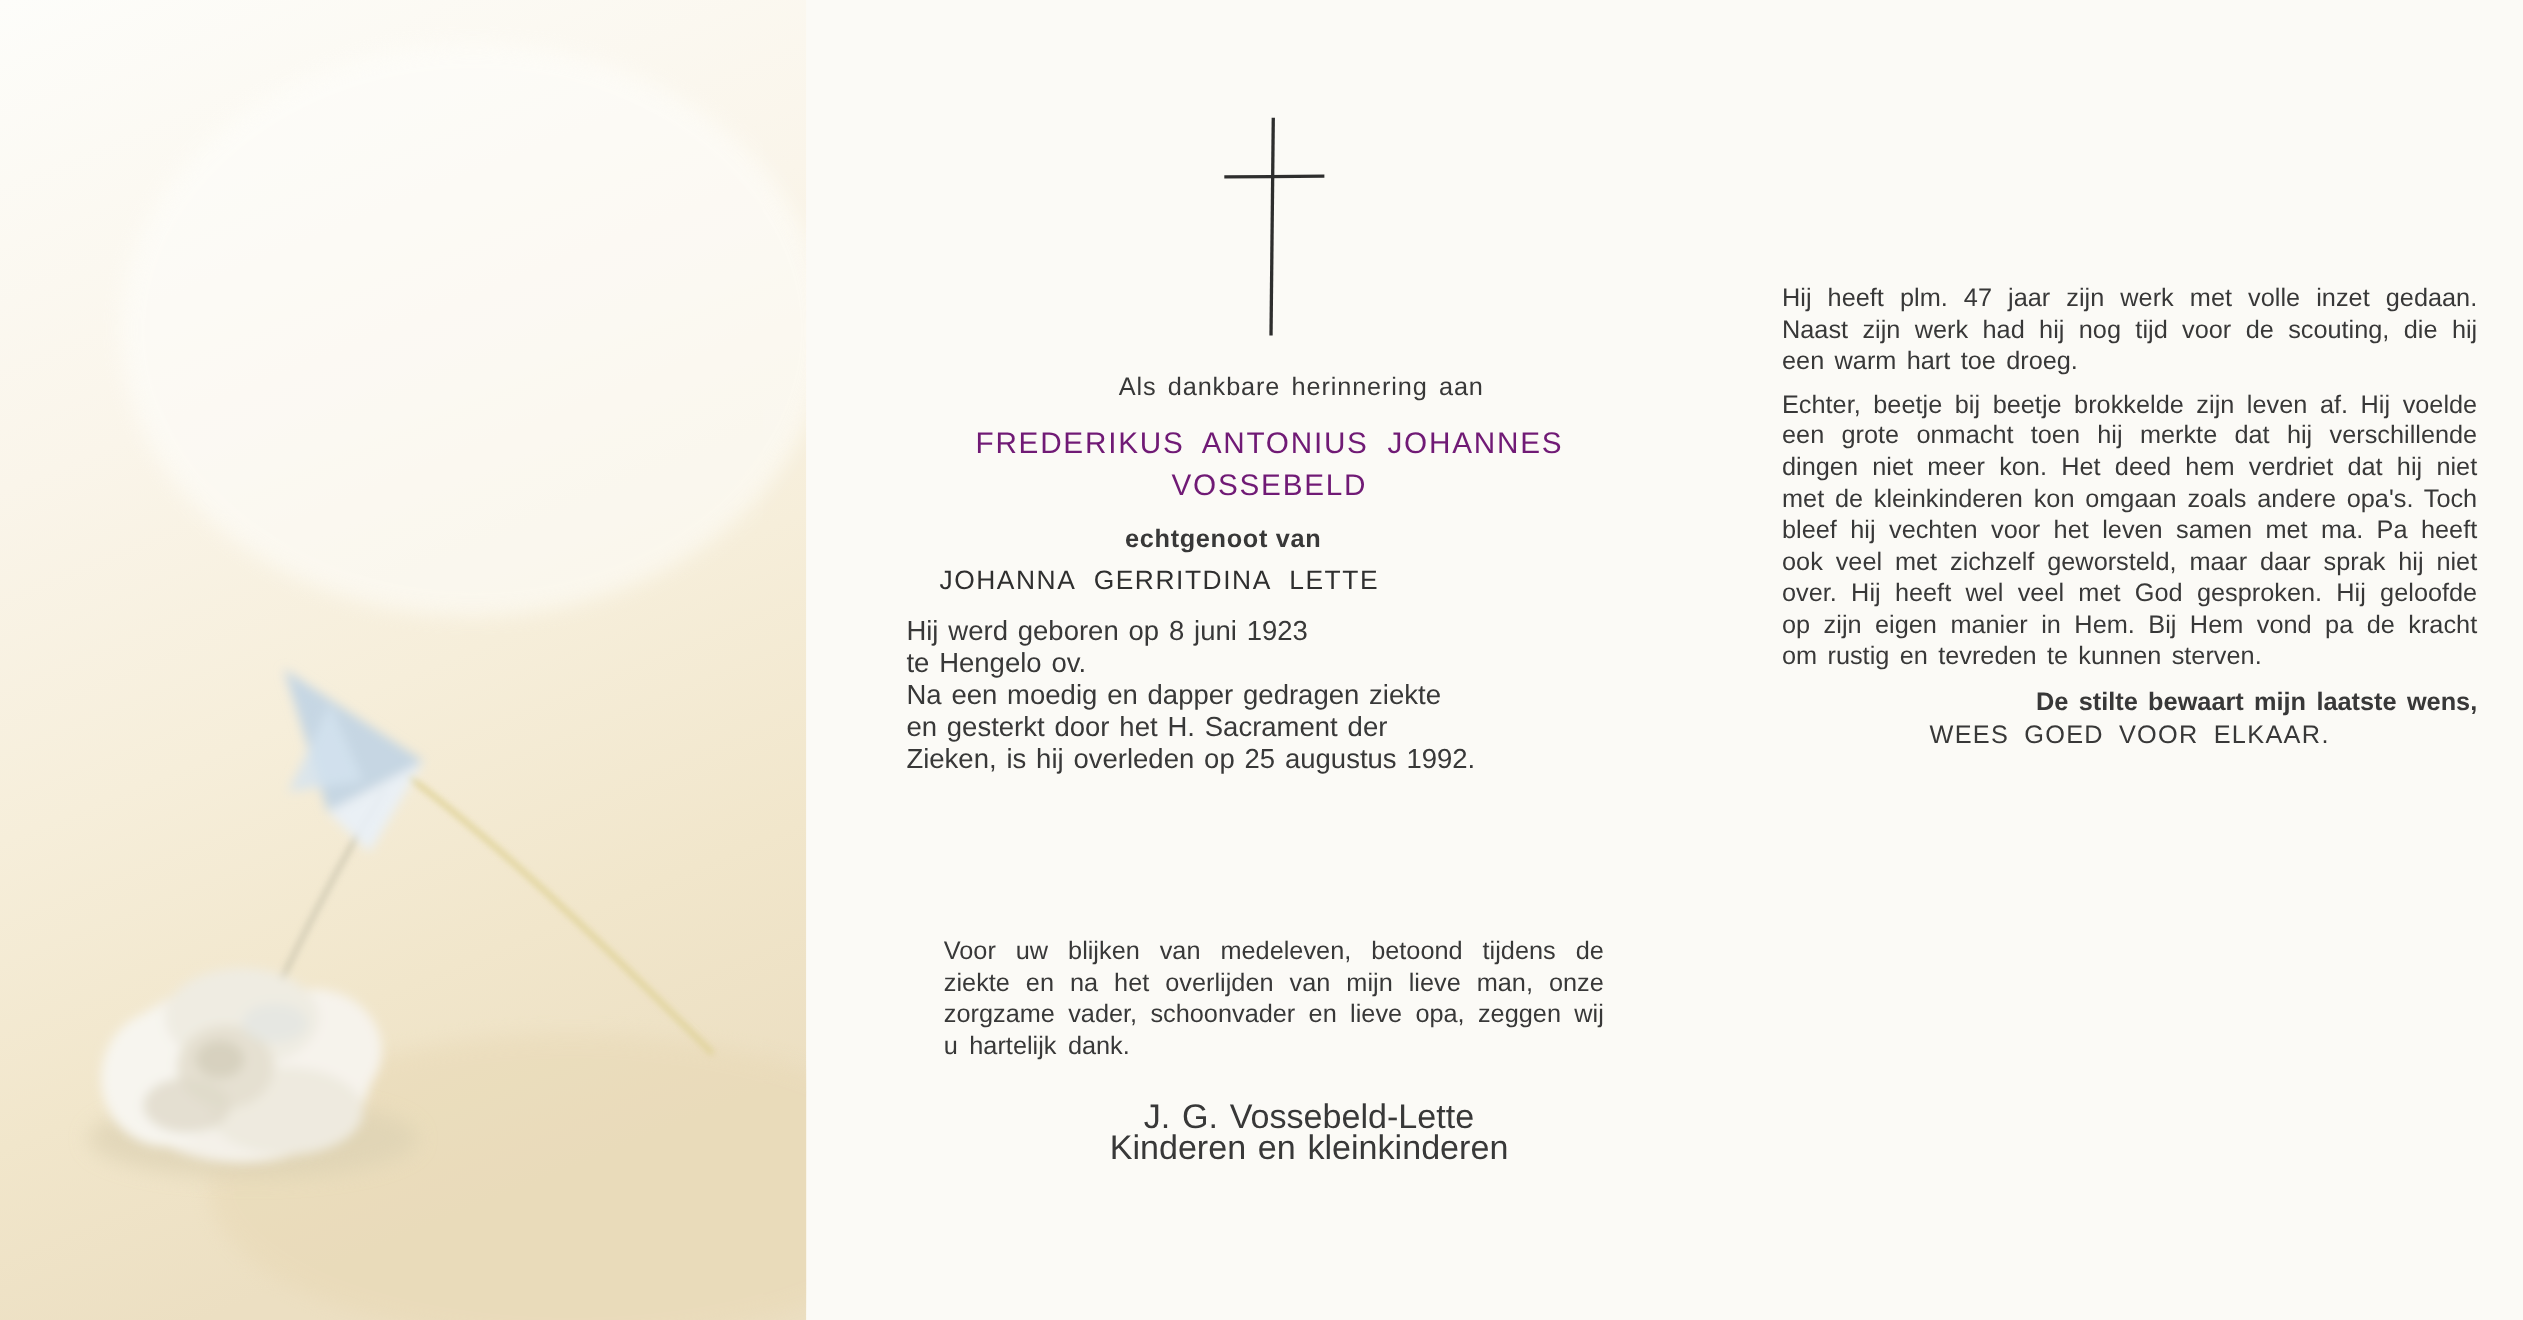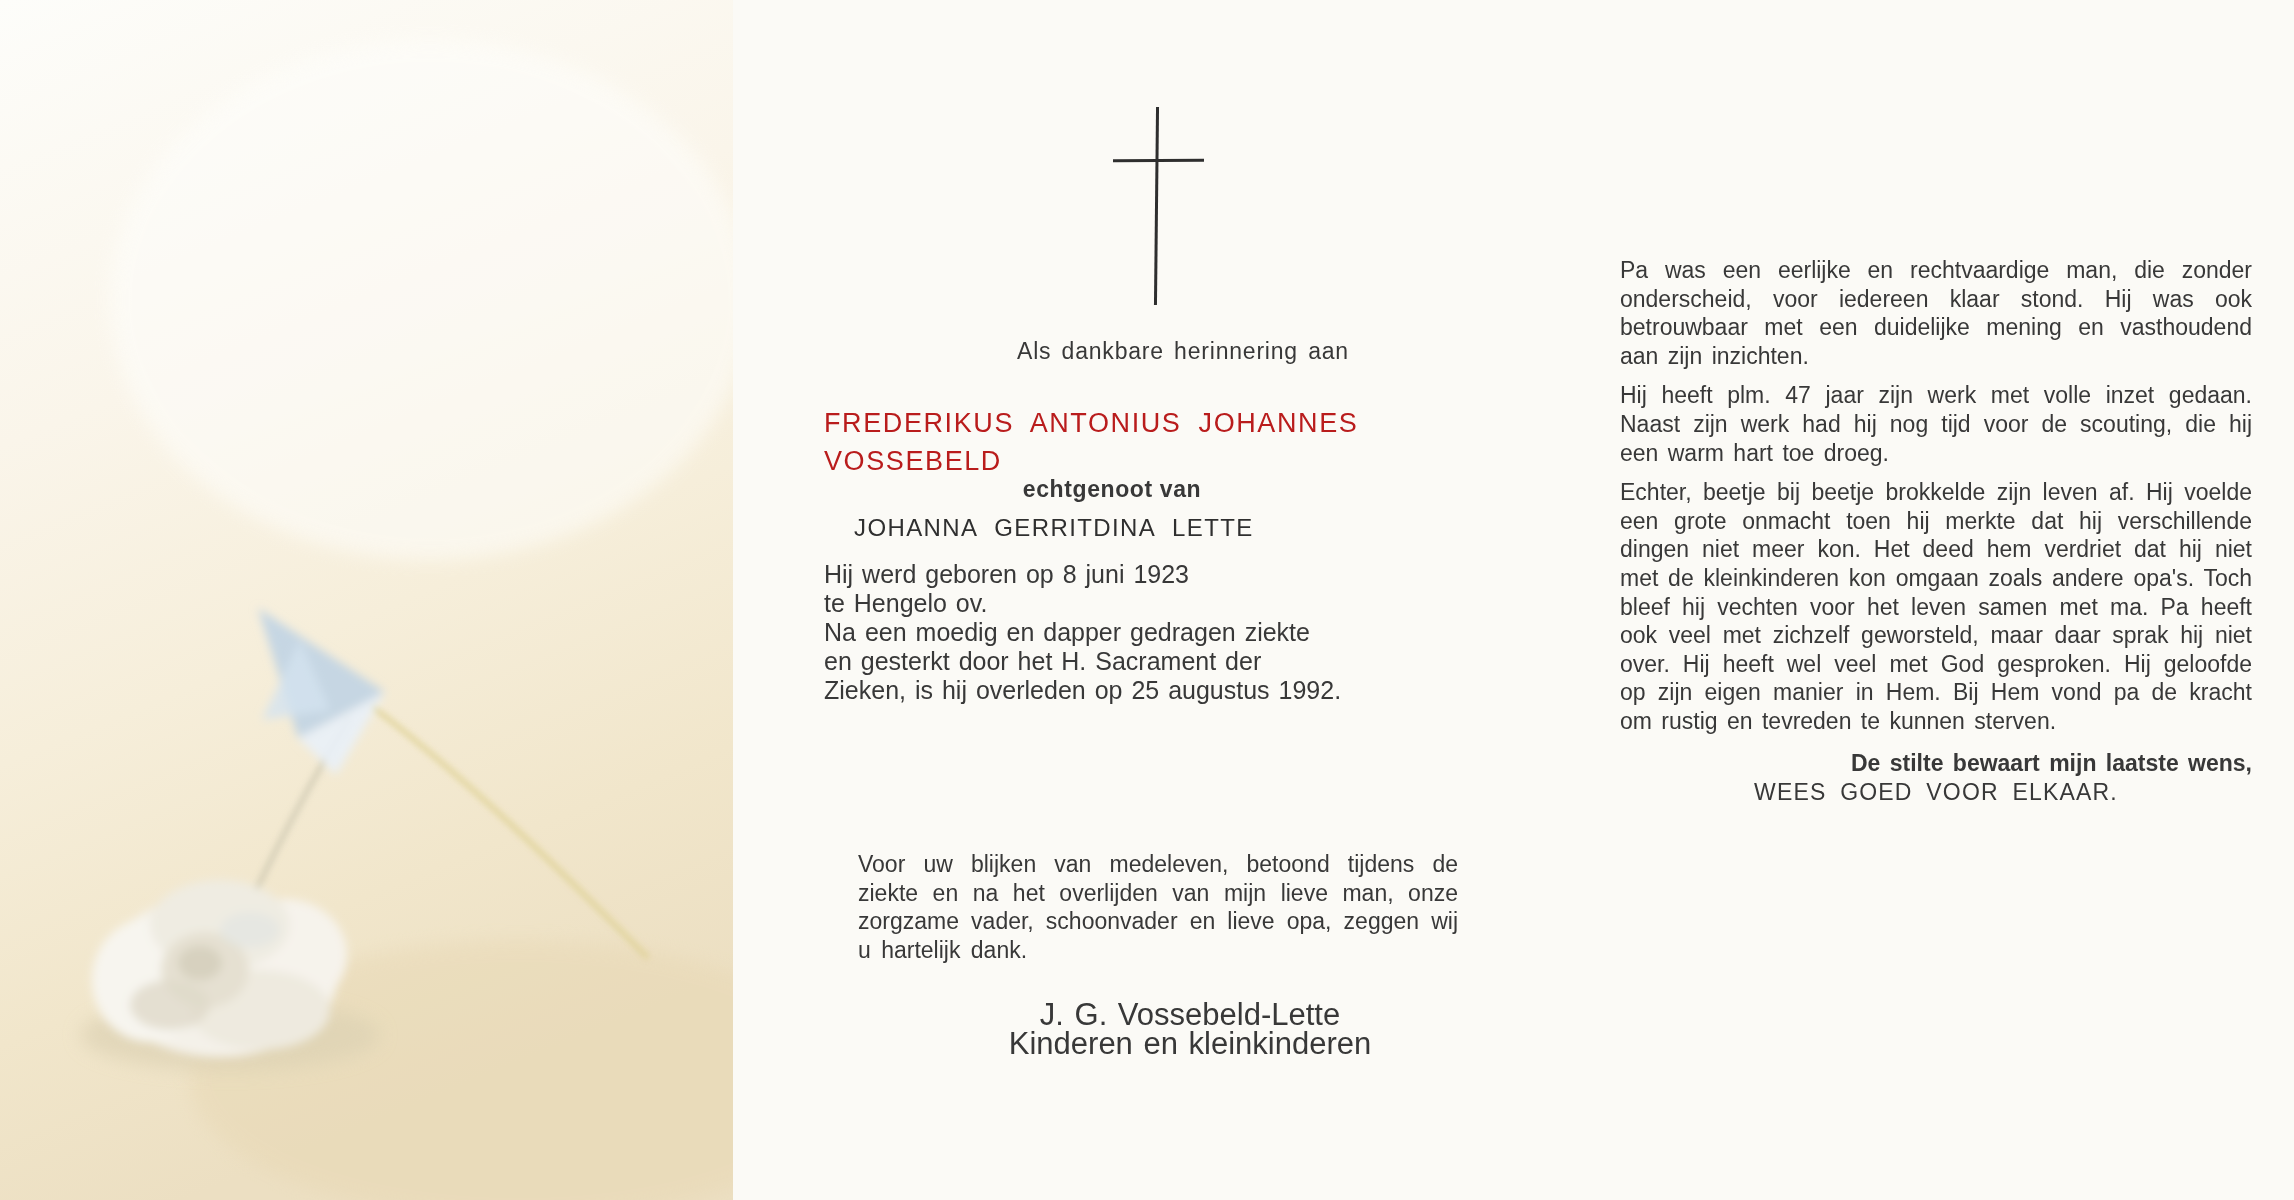--- a/index.html
+++ b/index.html
@@ -12,21 +12,21 @@
   }
   .pre{white-space:pre-line;}
   
   .left-panel{position:absolute;left:0;top:0;width:733px;height:1200px;}
   
   .cross{position:absolute;}
   .cross .v{position:absolute;left:1155px;top:107px;width:3px;height:198px;background:#2e2e2e;transform:rotate(0.6deg);}
   .cross .h{position:absolute;left:1113px;top:159px;width:91px;height:3px;background:#2e2e2e;transform:rotate(-0.4deg);}
   
   .intro{position:absolute;left:883px;top:338px;width:600px;text-align:center;font-size:23px;letter-spacing:.8px;word-spacing:3px;}
-  .deceased{position:absolute;left:824px;top:404px;width:660px;text-align:left;font-size:27px;line-height:38px;letter-spacing:1.6px;word-spacing:8px;color:#b91c1c;}
+  .deceased{position:absolute;left:824px;top:384px;width:660px;text-align:center;font-size:27px;line-height:38px;letter-spacing:1.6px;word-spacing:8px;color:#701a75;}
   .spouse-label{position:absolute;left:812px;top:476px;width:600px;text-align:center;font-size:23px;letter-spacing:.6px;font-weight:bold;}
   .spouse-name{position:absolute;left:854px;top:514px;width:600px;font-size:24px;letter-spacing:1.4px;word-spacing:9px;color:#2f2f2f;}
   .life-dates{position:absolute;left:824px;top:560px;width:660px;font-size:25px;line-height:29px;word-spacing:2px;}
   .thanks{position:absolute;left:858px;top:850px;width:600px;text-align:justify;font-size:23px;line-height:28.5px;word-spacing:4px;}
   .signature{position:absolute;left:890px;top:1000px;width:600px;text-align:center;font-size:31px;line-height:29px;word-spacing:2px;}
   
   .right-col{position:absolute;left:1620px;top:256px;width:632px;font-size:23px;line-height:28.6px;}
   .right-col p{margin:0 0 11px 0;text-align:justify;word-spacing:3px;}
   .closing{margin-top:13px;}
   .closing .l1{text-align:right;word-spacing:3px;font-weight:bold;}
@@ -99,21 +99,20 @@
   <div class="life-dates pre">Hij werd geboren op 8 juni 1923
 te Hengelo ov.
 Na een moedig en dapper gedragen ziekte
 en gesterkt door het H. Sacrament der
 Zieken, is hij overleden op 25 augustus 1992.</div>
   <div class="thanks">Voor uw blijken van medeleven, betoond tijdens de ziekte en na het overlijden van mijn lieve man, onze zorgzame vader, schoonvader en lieve opa, zeggen wij u hartelijk dank.</div>
   <div class="signature pre">J. G. Vossebeld-Lette
 Kinderen en kleinkinderen</div>
 
   <div class="right-col">
-    <p>Pa was een eerlijke en rechtvaardige man, die zonder onderscheid, voor iedereen klaar stond. Hij was ook betrouwbaar met een duidelijke mening en vasthoudend aan zijn inzichten.</p>
     <p>Hij heeft plm. 47 jaar zijn werk met volle inzet gedaan. Naast zijn werk had hij nog tijd voor de scouting, die hij een warm hart toe droeg.</p>
     <p>Echter, beetje bij beetje brokkelde zijn leven af. Hij voelde een grote onmacht toen hij merkte dat hij verschillende dingen niet meer kon. Het deed hem verdriet dat hij niet met de kleinkinderen kon omgaan zoals andere opa's. Toch bleef hij vechten voor het leven samen met ma. Pa heeft ook veel met zichzelf geworsteld, maar daar sprak hij niet over. Hij heeft wel veel met God gesproken. Hij geloofde op zijn eigen manier in Hem. Bij Hem vond pa de kracht om rustig en tevreden te kunnen sterven.</p>
     <div class="closing">
       <div class="l1">De stilte bewaart mijn laatste wens,</div>
       <div class="l2">WEES GOED VOOR ELKAAR.</div>
     </div>
   </div>
 
 </div>
 

